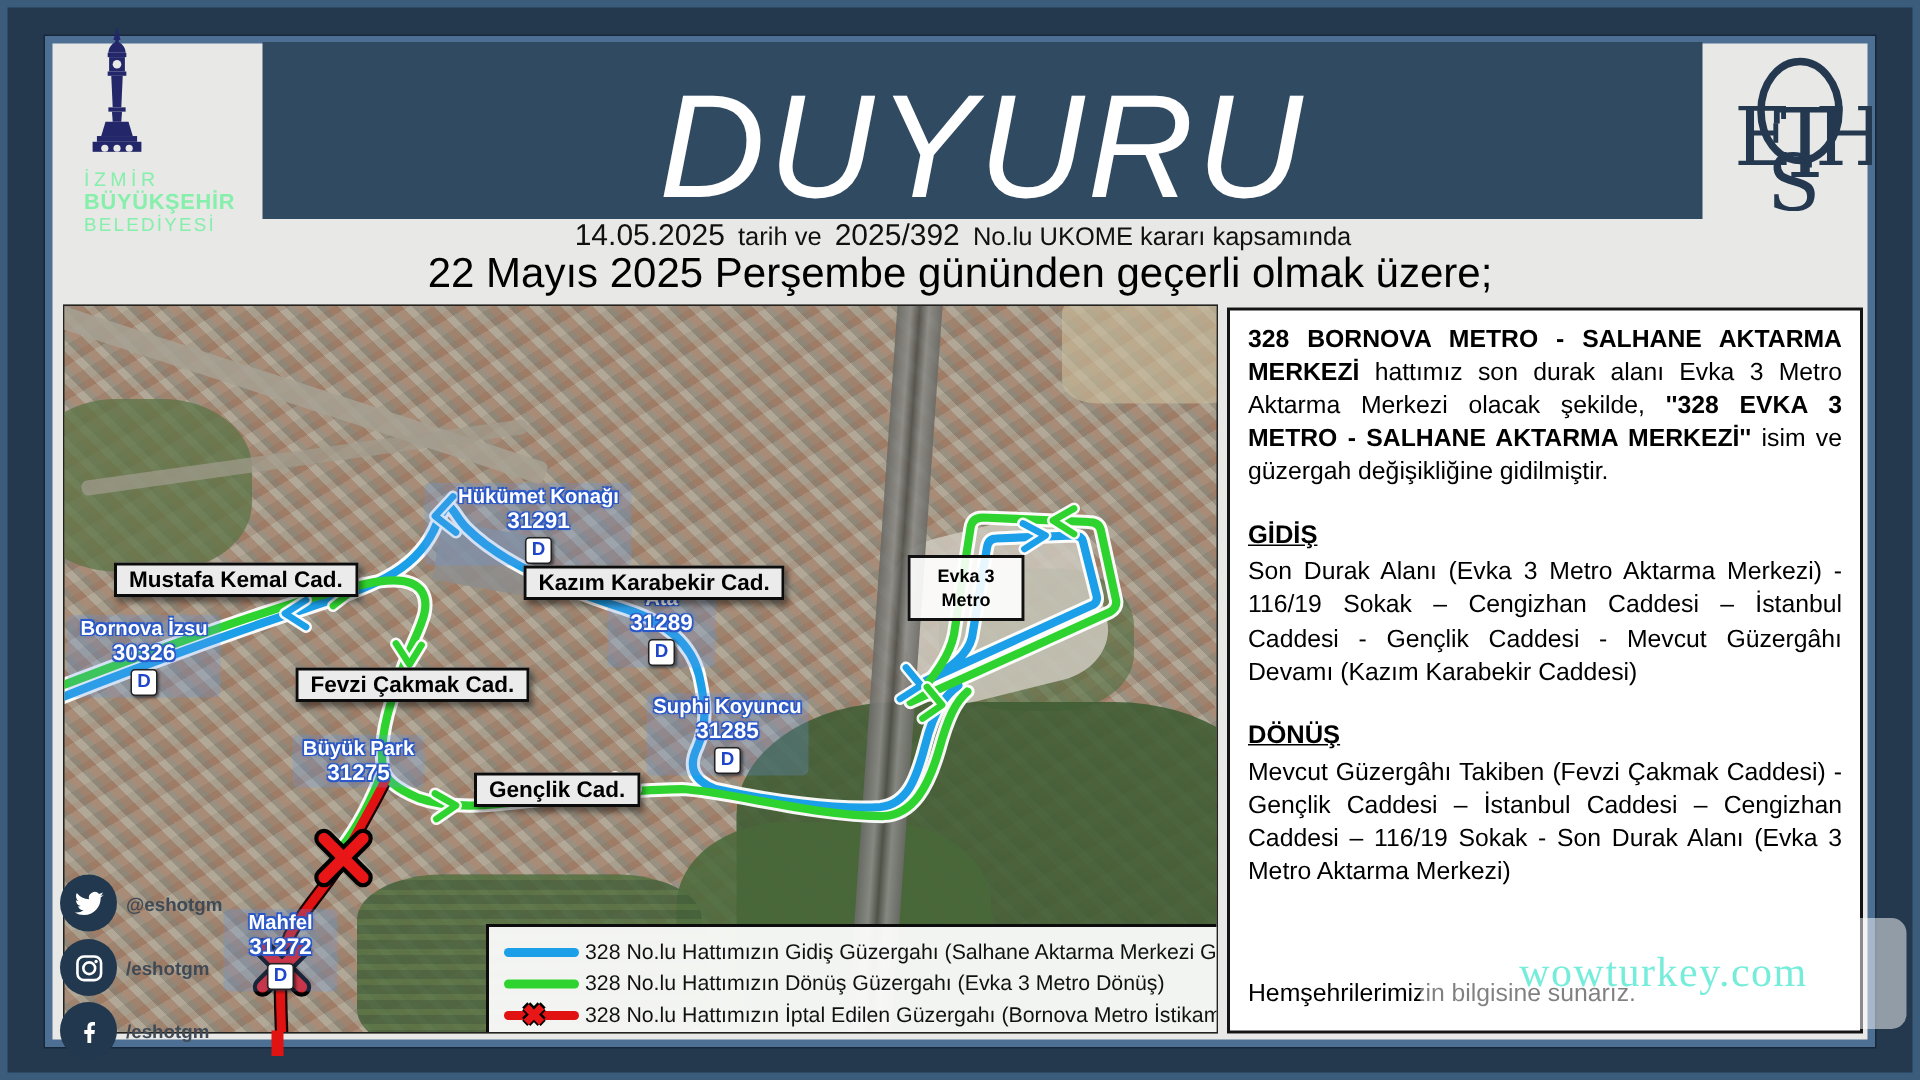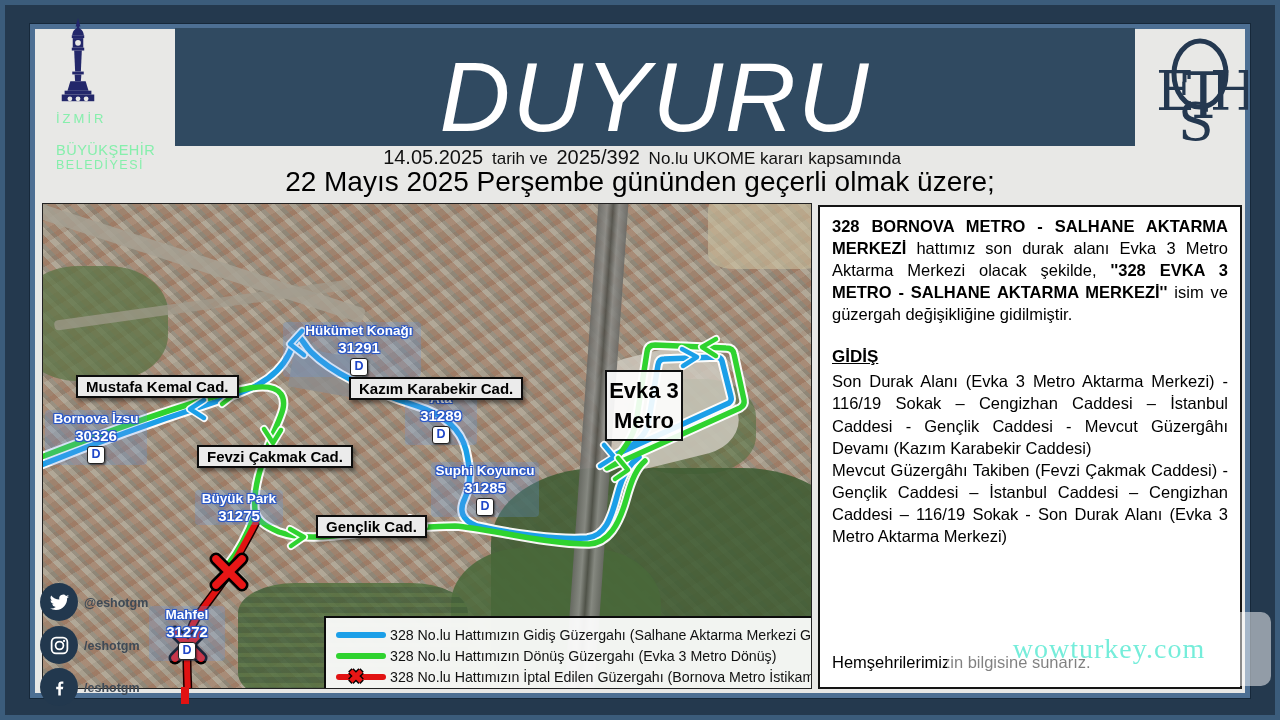--- a/index.html
+++ b/index.html
@@ -5,21 +5,21 @@
   html,body{margin:0;padding:0;}
   body{width:1280px;height:720px;position:relative;background:#24394e;
        font-family:"Liberation Sans",sans-serif;overflow:hidden;}
   .frame-outer{position:absolute;inset:0;border:5px solid #3b5c7b;background:#24394e;}
   .content{position:absolute;left:30px;top:24px;right:30px;bottom:22px;
            background:#e8e8e6;border:5px solid #4d6f93;box-shadow:0 0 0 1px #16283a;}
 
   
   .ibb-logo{position:absolute;left:56px;top:18px;width:120px;text-align:left;color:#86efac;z-index:3;}
   .ibb-logo .l1{display:block;font-size:13px;letter-spacing:3px;margin-top:1px;}
-  .ibb-logo .l2{display:block;font-size:14.5px;font-weight:normal;letter-spacing:.5px;margin-top:16px;}
+  .ibb-logo .l2{display:block;font-size:14.5px;font-weight:bold;letter-spacing:.5px;}
   .ibb-logo .l3{display:block;font-size:12.5px;letter-spacing:1.5px;}
   .banner{position:absolute;left:175px;top:28px;width:960px;height:118px;background:#304a61;
           display:flex;align-items:flex-end;justify-content:center;z-index:2;font-style:italic;}
   .banner span{color:#fff;font-size:98px;letter-spacing:2px;line-height:1;}
   .eshot-logo{position:absolute;left:1148px;top:30px;width:100px;height:116px;z-index:3;}
   .sub1{position:absolute;left:0;top:146px;width:1280px;text-align:center;color:#111;font-size:17px;z-index:3;}
   .sub1 .big{font-size:20px;margin:16px 4px;}
   .sub2{position:absolute;left:0;top:166px;width:1280px;text-align:center;color:#000;font-size:28px;z-index:3;}
 
   
@@ -53,21 +53,21 @@
   .ch-blue{fill:none;stroke:#1b9fe8;stroke-width:4.5;stroke-linecap:round;stroke-linejoin:round;}
   .ch-green{fill:none;stroke:#2fd32f;stroke-width:4.5;stroke-linecap:round;stroke-linejoin:round;}
   .x-black{stroke:#000;stroke-width:13;stroke-linecap:round;}
   .x-red{stroke:#e81616;stroke-width:7.5;stroke-linecap:round;}
 
   .street{position:absolute;background:#ebebeb;border:2px solid #0c0c0c;color:#000;font-weight:bold;
           font-size:15px;padding:1px 8px;white-space:nowrap;box-shadow:2px 3px 4px rgba(0,0,0,.45);z-index:6;}
   .region{position:absolute;border:2px solid #111;color:#000;font-weight:bold;text-align:center;
           white-space:pre-line;z-index:6;line-height:1.35;}
   .region.bornova{left:668px;top:8px;width:98px;font-size:15px;background:rgba(214,206,166,.88);padding:2px 0;}
-  .region.evka{left:562px;top:166px;width:74px;font-size:22px;background:rgba(255,255,255,.9);padding:4px 0;}
+  .region.evka{left:562px;top:166px;width:74px;font-size:12px;background:rgba(255,255,255,.9);padding:4px 0;}
   .stop{position:absolute;text-align:center;z-index:5;color:#fff;font-weight:bold;
         background:rgba(100,150,230,.25);border-radius:4px;padding:1px 2px;
         text-shadow:-1px -1px 0 #2a58c8,1px -1px 0 #2a58c8,-1px 1px 0 #2a58c8,1px 1px 0 #2a58c8,0 0 3px #2a58c8;}
   .stop .nm{font-size:13.5px;line-height:1.15;}
   .stop .cd{font-size:15px;line-height:1.15;}
   .dicon{width:16px;height:16px;background:#fff;border:1px solid #222;border-radius:3px;color:#1f46c8;
          font-weight:bold;font-size:12.5px;line-height:14px;text-align:center;margin:2px auto 0;
          box-shadow:1px 1px 2px rgba(0,0,0,.5);text-shadow:none;}
 
   .legend{position:absolute;left:281px;top:412px;width:486px;background:rgba(255,255,255,.93);
@@ -279,20 +279,21 @@
     </div>
   </div>
 </div>
 
 <div class="red-ext"></div>
 
 <div class="panel">
   <p class="pj"><b>328 BORNOVA METRO - SALHANE AKTARMA MERKEZİ</b><span> hattımız son durak alanı Evka 3 Metro Aktarma Merkezi olacak şekilde, </span><b>''328 EVKA 3 METRO - SALHANE AKTARMA MERKEZİ''</b><span> isim ve güzergah değişikliğine gidilmiştir.</span></p>
   <p class="sec">GİDİŞ</p>
   <p class="pj">Son Durak Alanı (Evka 3 Metro Aktarma Merkezi) - 116/19 Sokak – Cengizhan Caddesi – İstanbul Caddesi - Gençlik Caddesi - Mevcut Güzergâhı Devamı (Kazım Karabekir Caddesi)</p>
+  <p class="sec">DÖNÜŞ</p>
   <p class="pj">Mevcut Güzergâhı Takiben (Fevzi Çakmak Caddesi) - Gençlik Caddesi – İstanbul Caddesi – Cengizhan Caddesi – 116/19 Sokak - Son Durak Alanı (Evka 3 Metro Aktarma Merkezi)</p>
   <p class="closing">Hemşehrilerimizin bilgisine sunarız.</p>
 </div>
 
 <div class="social" style="top:583px;">
   <svg width="21" height="21" viewBox="0 0 24 24">
       <path fill="#fff" d="M23 5.1c-.8.4-1.7.6-2.6.8a4.5 4.5 0 0 0 2-2.5c-.9.5-1.9.9-2.9 1.1a4.5 4.5 0 0 0-7.7 4.1A12.8 12.8 0 0 1 2.5 3.9a4.5 4.5 0 0 0 1.4 6 4.4 4.4 0 0 1-2-.6v.1a4.5 4.5 0 0 0 3.6 4.4 4.5 4.5 0 0 1-2 .1 4.5 4.5 0 0 0 4.2 3.1A9 9 0 0 1 1 18.6a12.7 12.7 0 0 0 6.9 2c8.3 0 12.8-6.9 12.8-12.8v-.6c.9-.6 1.6-1.4 2.3-2.1z"></path>
     </svg>
 </div>
 <span class="handle" style="top:596px;">@eshotgm</span>

